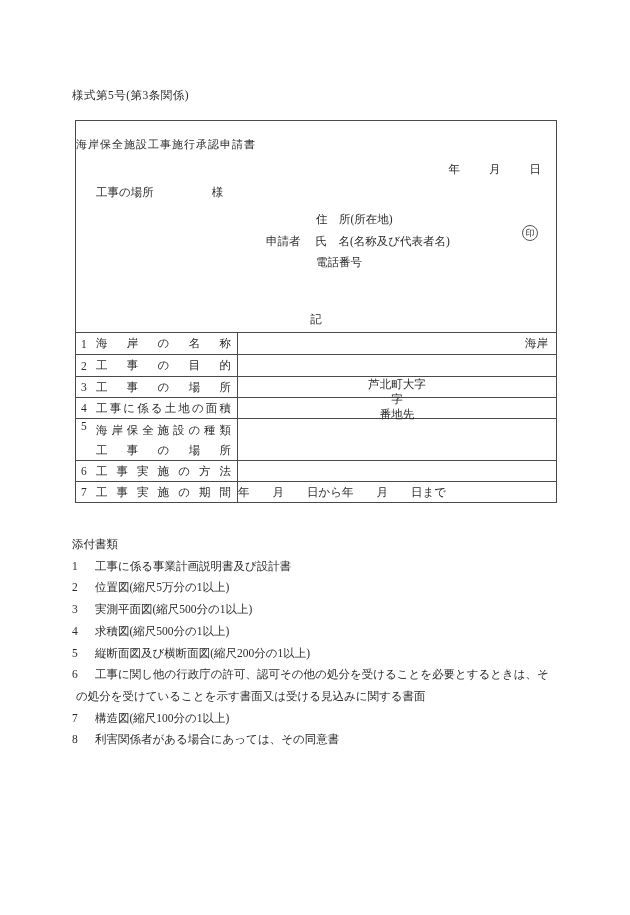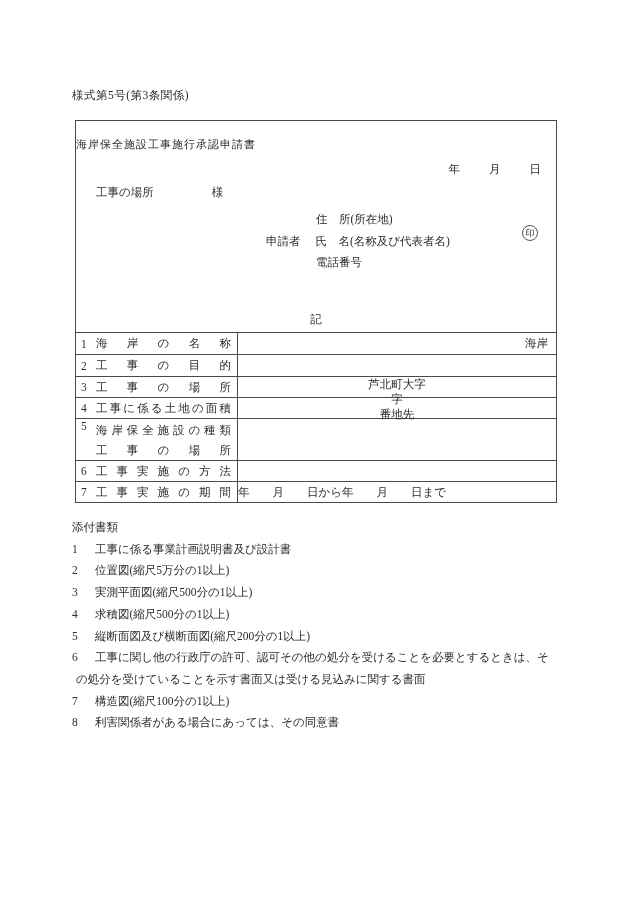--- a/index.html
+++ b/index.html
@@ -87,21 +87,21 @@
     flex:1; display:flex; align-items:center;
     padding:0 8px; white-space:nowrap;
   }
   .cell-value.val-right { justify-content:flex-end; }
   .cell-value.val-spread { justify-content:space-between;flex-direction:column; }
   .cell-value.val-period { justify-content:flex-start; padding:0; }
 
   .attachments {
     position:absolute; left:72px; top:517px; width:486px;
   }
-  .att-heading { line-height:21.7px; }
+  .att-heading { line-height:21.7px;margin-top:17px; }
   .att-list { list-style:none; }
   .att-item { line-height:21.7px; white-space:nowrap; }
   .att-no { display:inline-block; width:23px; }
   .att-line2 { padding-left:4px; white-space:nowrap; }
 </style>
 </head>
 <body>
 
 <div class="form-number">様式第5号(第3条関係)</div>
 

